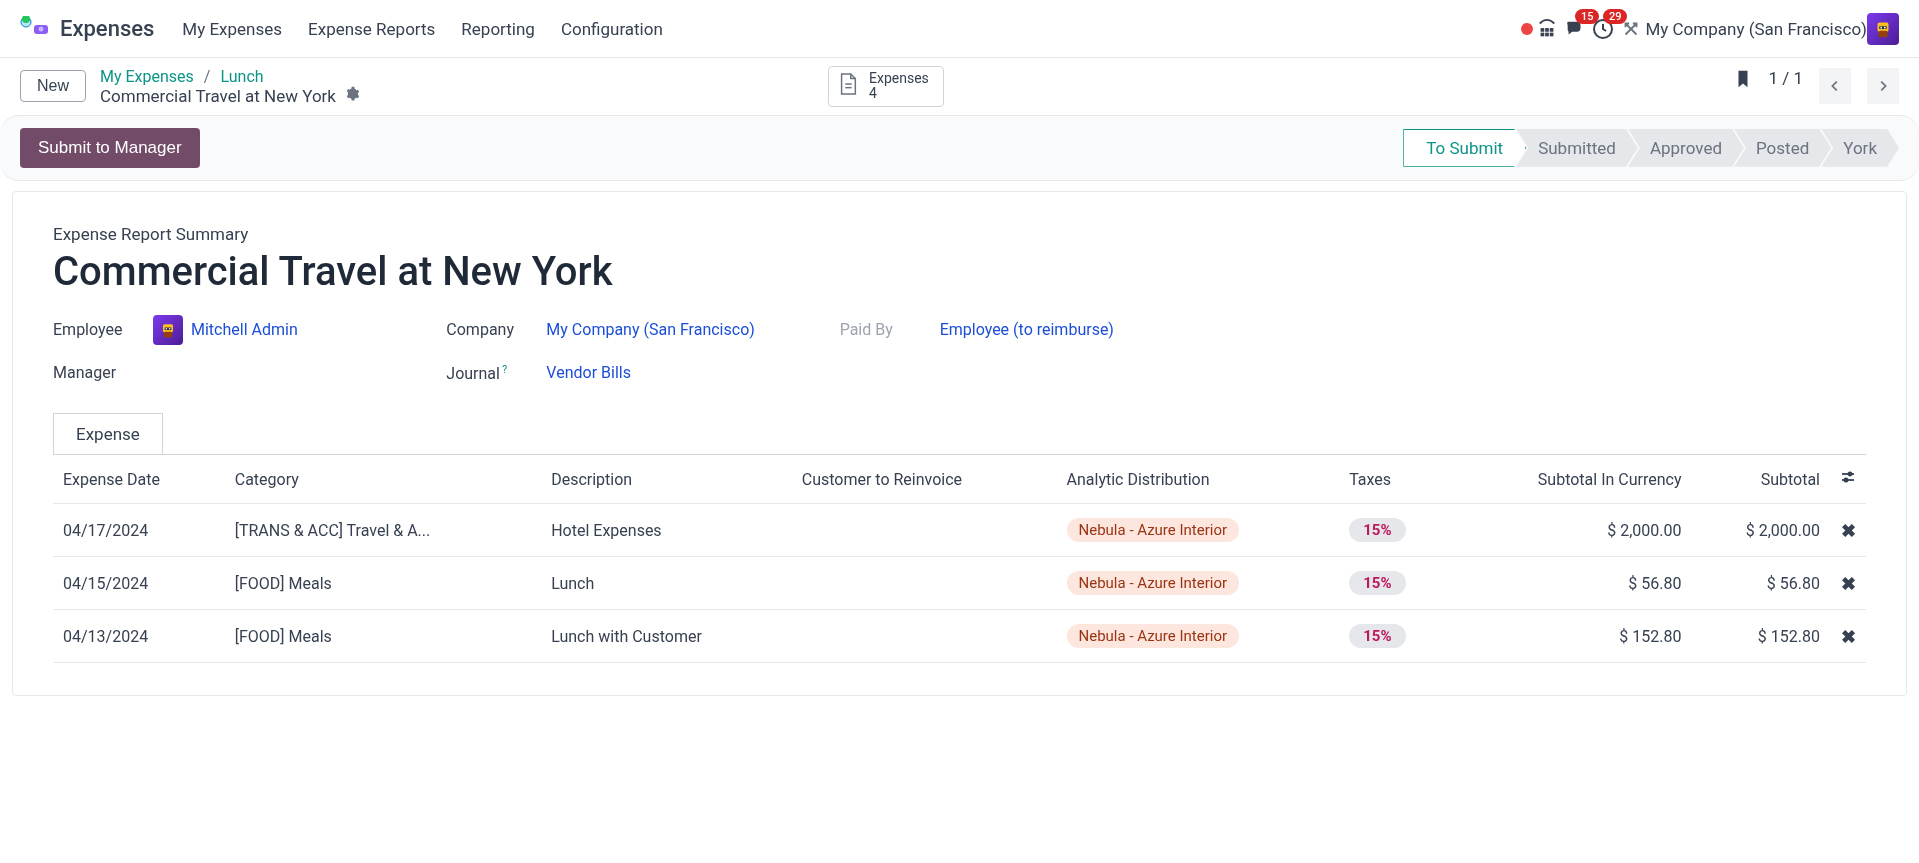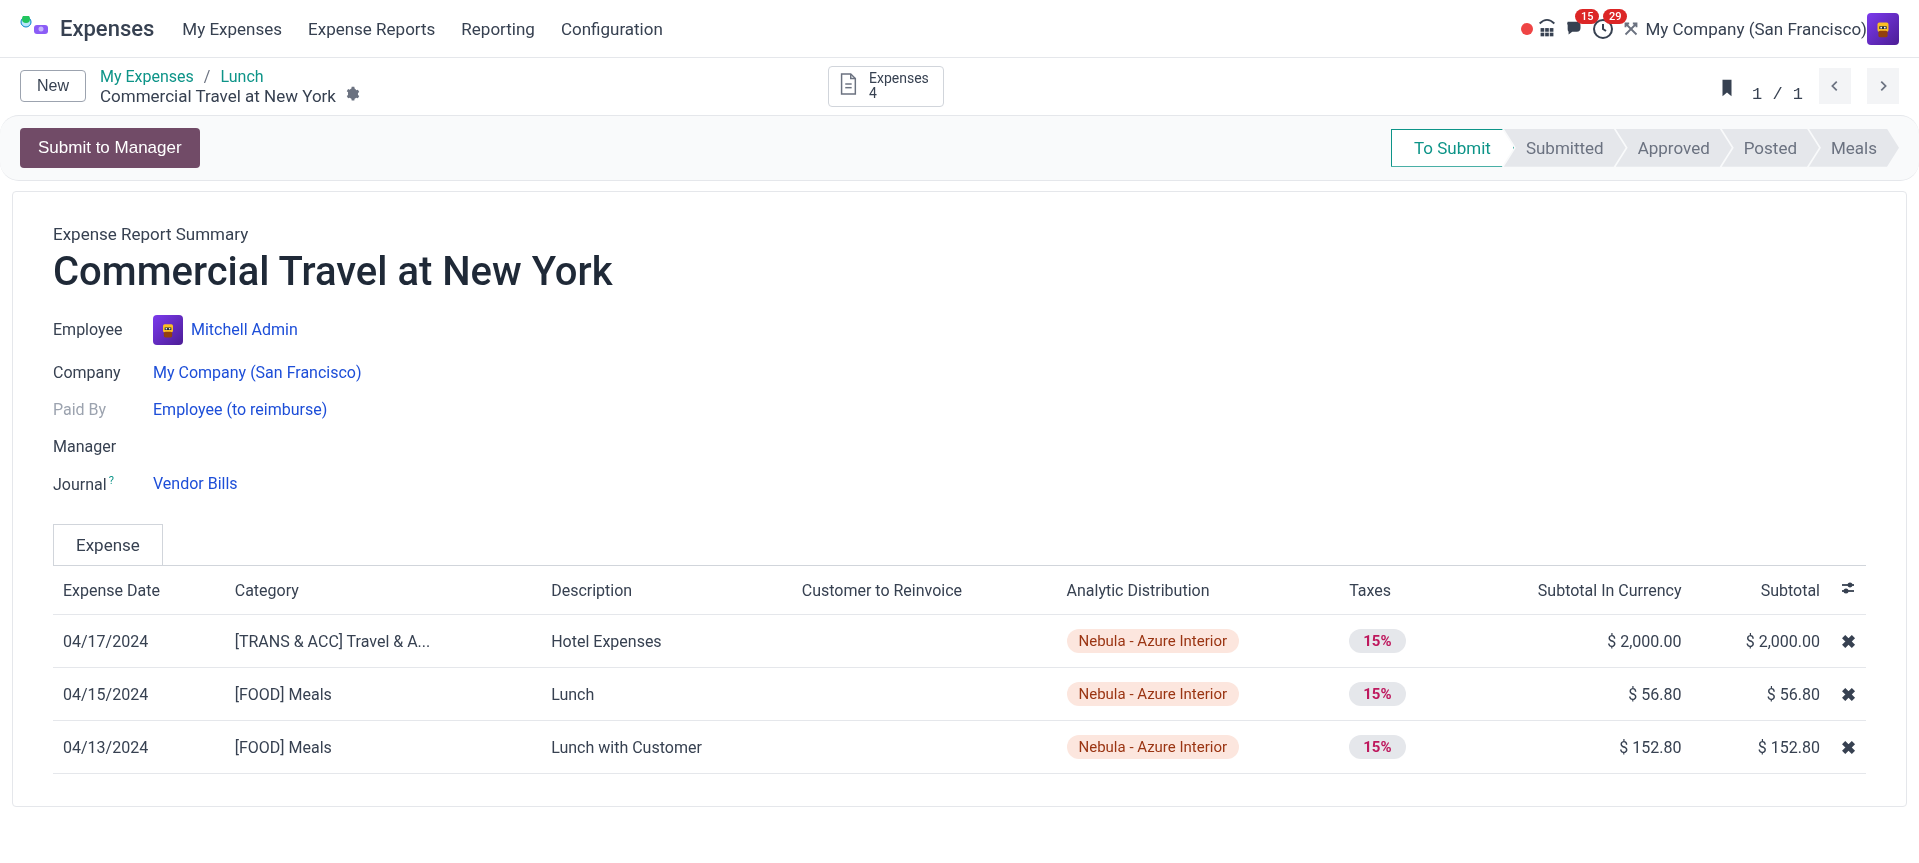--- a/index.html
+++ b/index.html
@@ -125,23 +125,22 @@
   gap: 10px;
   cursor: pointer;
 }
 .expenses-box .doc-icon svg { width: 22px; height: 26px; color: #6b7280; }
 .expenses-box .ex-col { display:flex; flex-direction:column; line-height:1.1; }
 .expenses-box .ex-label { font-size: 14px; color: #374151; }
 .expenses-box .ex-count { font-size: 14px; color: #374151; }
 .pager-area {
   margin-left: auto;
   display: flex;
-  align-items: flex-end;
+  align-items: flex-start;
   gap: 16px;
-  font-family: Liberation Mono, monospace;
 }
 .bookmark-icon svg { width:18px; height:22px; }
 .pager-text { font-size: 17px; color: #374151; }
 .pager-btn {
   background: #f3f4f6;
   width: 32px; height: 36px;
   display:inline-flex; align-items:center; justify-content:center;
   cursor: pointer;
 }
 .pager-btn svg { width:14px; height:14px; color:#6b7280; }
@@ -206,21 +205,21 @@
   margin-bottom: 4px;
 }
 .big-title {
   font-size: 40px;
   color: #1f2937;
   font-weight: 500;
   margin-bottom: 20px;
 }
 .info-grid {
   display: grid;
-  grid-template-columns: 1fr;
+  grid-template-columns: 1fr 1fr 1fr;
   column-gap: 80px;
   row-gap: 18px;
   max-width: 1100px;
 }
 .info-row {
   display: flex;
   align-items: center;
 }
 .info-label {
   width: 100px;
@@ -421,21 +420,21 @@
   </div>
 </div>
 
 <div class="actionbar">
   <button class="primary-btn">Submit to Manager</button>
   <div class="status-arrows">
     <span class="status-step active">To Submit</span>
     <span class="status-step">Submitted</span>
     <span class="status-step">Approved</span>
     <span class="status-step">Posted</span>
-    <span class="status-step">Meals</span>
+    <span class="status-step">York</span>
   </div>
 </div>
 
 <div class="content">
   <div class="summary-label">Expense Report Summary</div>
   <h1 class="big-title">Commercial Travel at New York</h1>
 
   <div class="info-grid">
     <div class="info-row">
       <span class="info-label">Employee</span>

